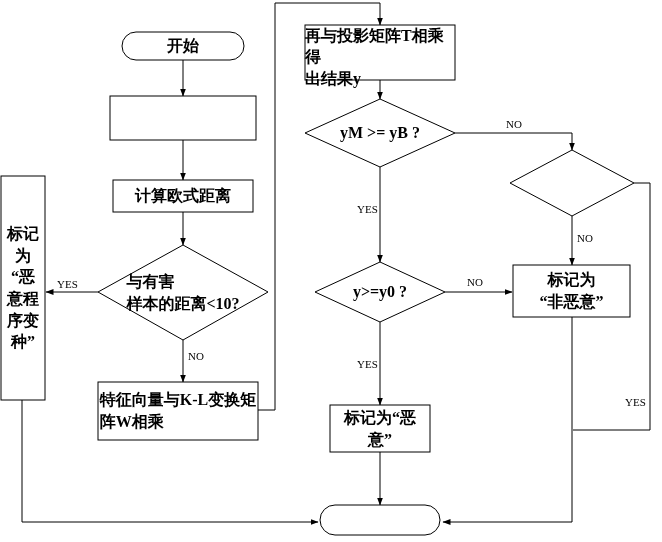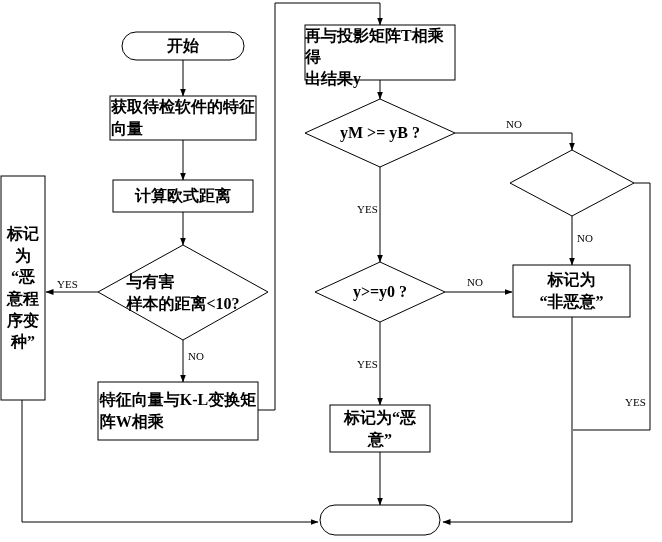--- a/index.html
+++ b/index.html
@@ -74,22 +74,20 @@
       <polygon points="572,150 634,183 572,216 510,183"></polygon>
       <polygon points="380,262 445,292 380,322 315,292"></polygon>
       <rect x="513" y="265" width="117" height="52"></rect>
       <rect x="330" y="405" width="100" height="47"></rect>
       <rect x="320" y="505" width="120" height="30" rx="15"></rect>
     </g>
   </svg>
 
   <div class="nlabel center" style="left:122px;top:32px;width:122px;height:28px">开始</div>
 
-  <div class="nlabel" style="left:110px;top:96px;width:146px;height:44px">获取待检软件的特征
-向量</div>
 
   <div class="nlabel center" style="left:113px;top:180px;width:140px;height:32px">计算欧式距离</div>
 
   <div class="nlabel" style="left:98px;top:245px;width:170px;height:95px">与有害
 样本的距离&lt;10?</div>
 
   <div class="nlabel" style="left:98px;top:382px;width:160px;height:58px">特征向量与K-L变换矩
 阵W相乘</div>
 
   <div class="nlabel center" style="left:1px;top:176px;width:44px;height:224px">标记

